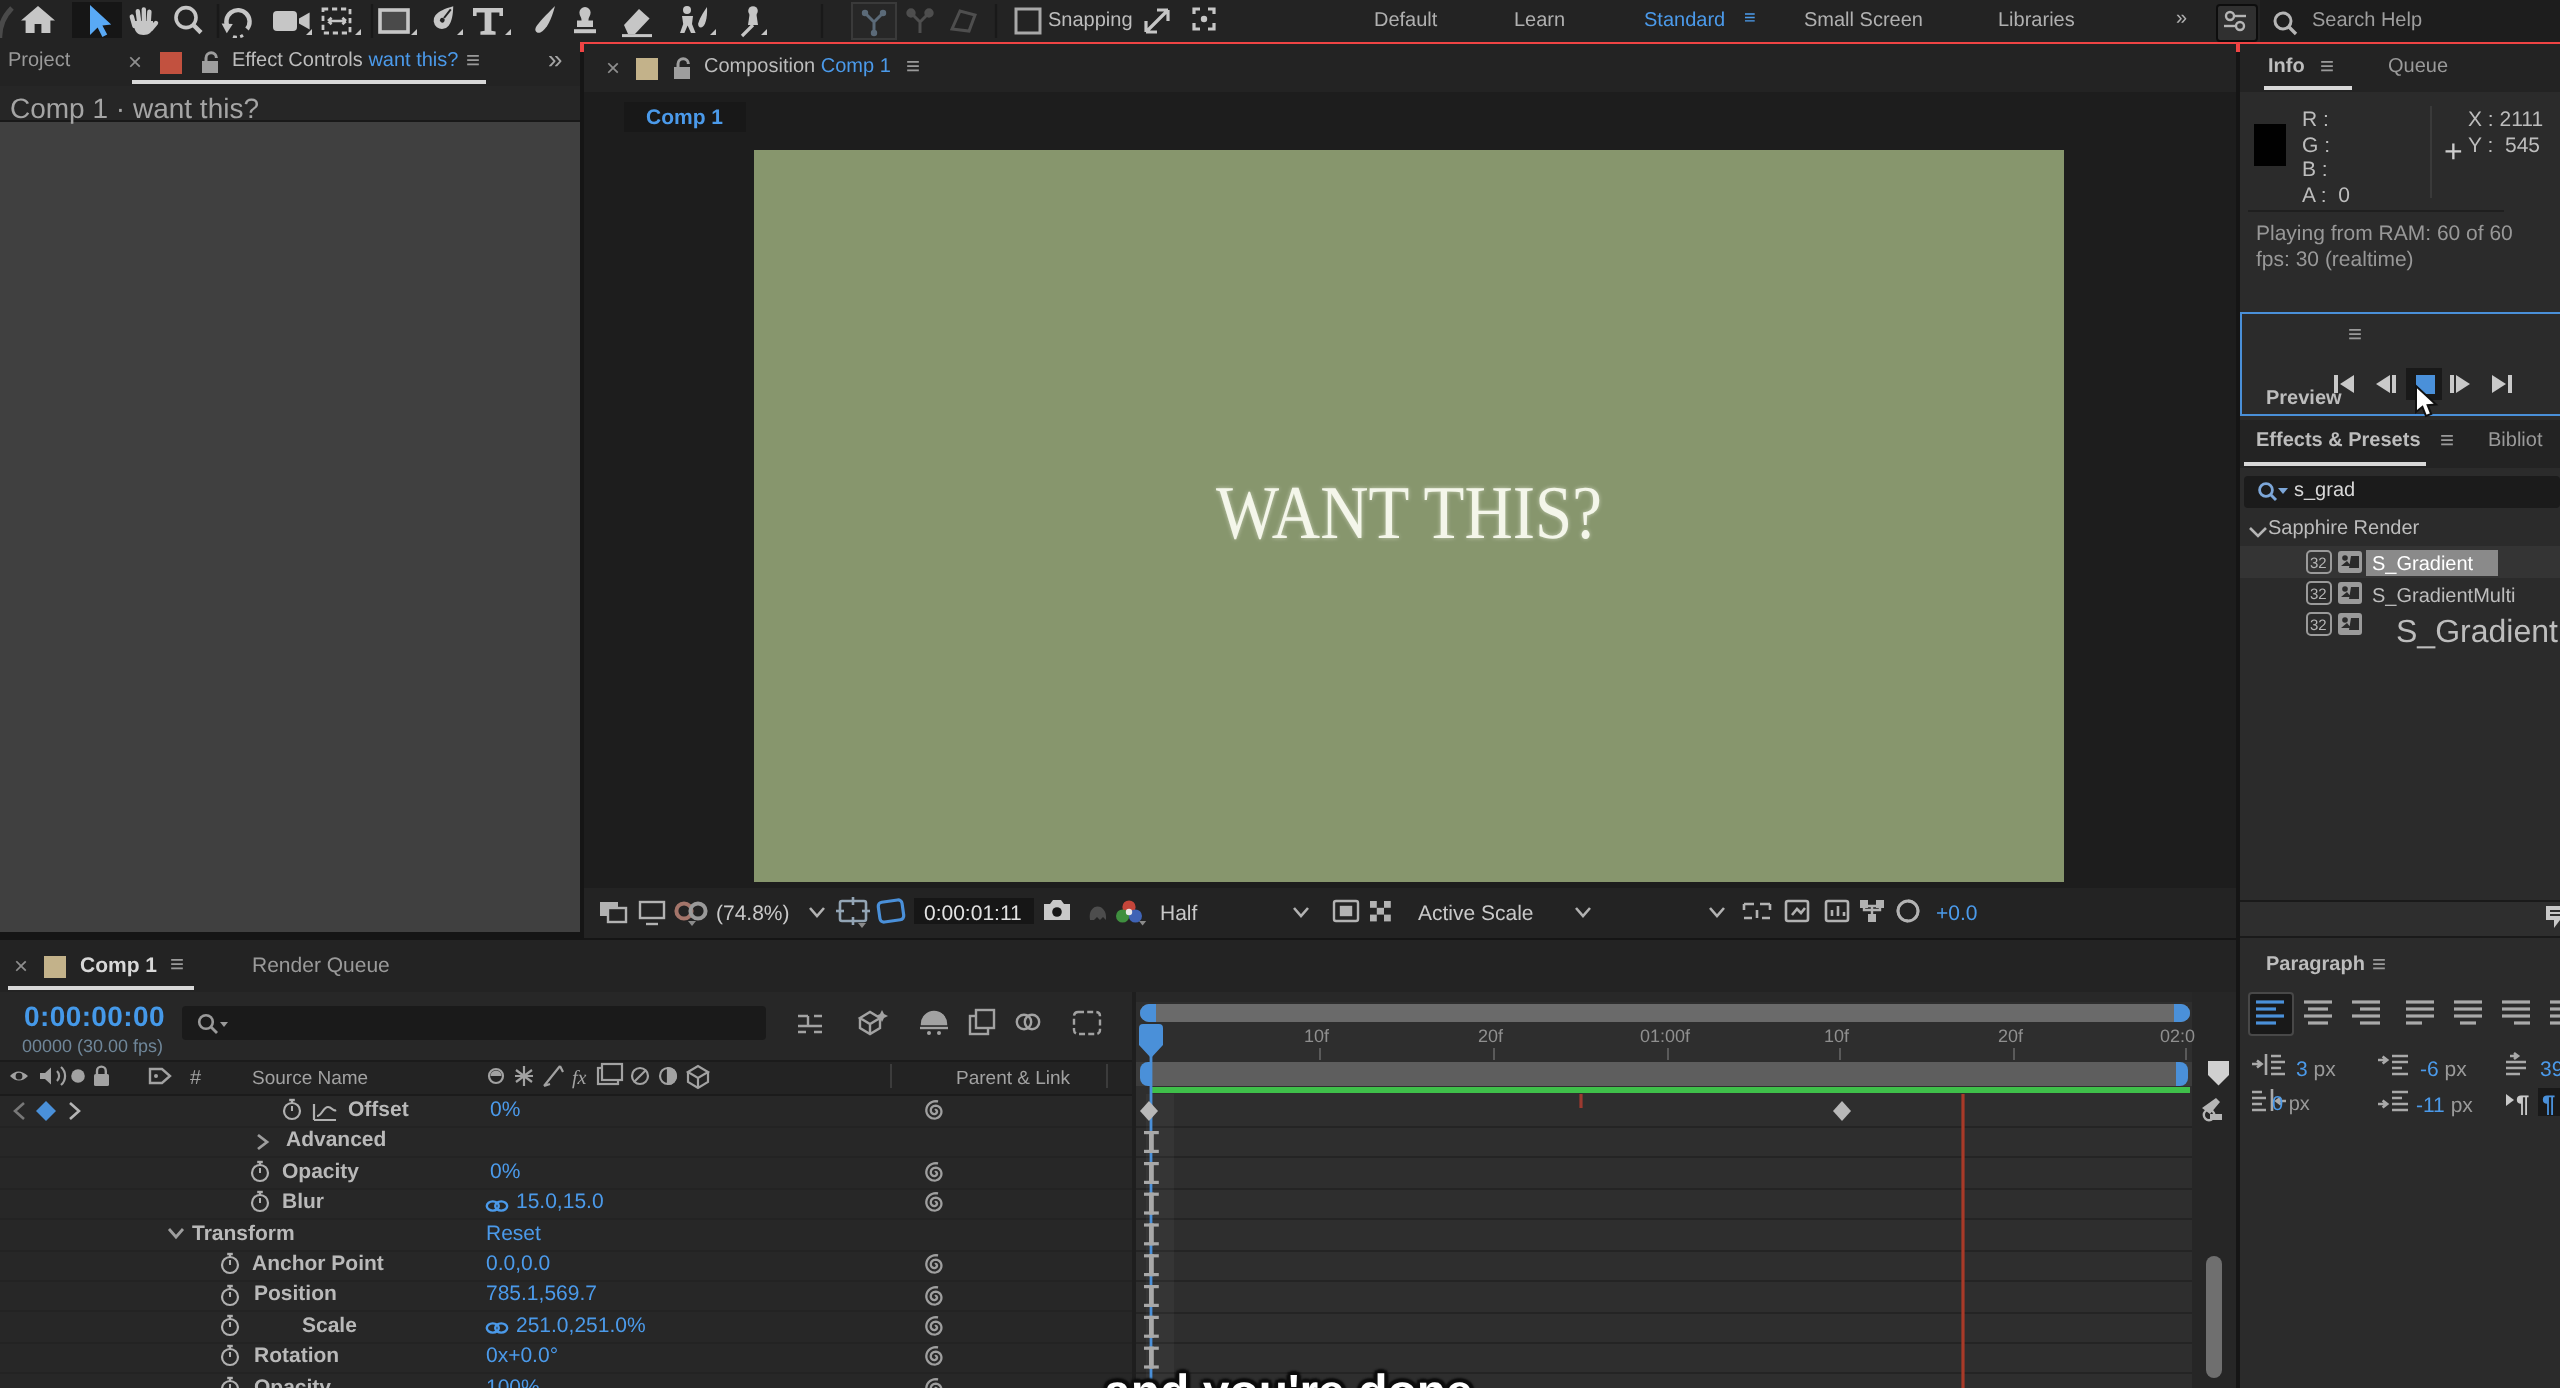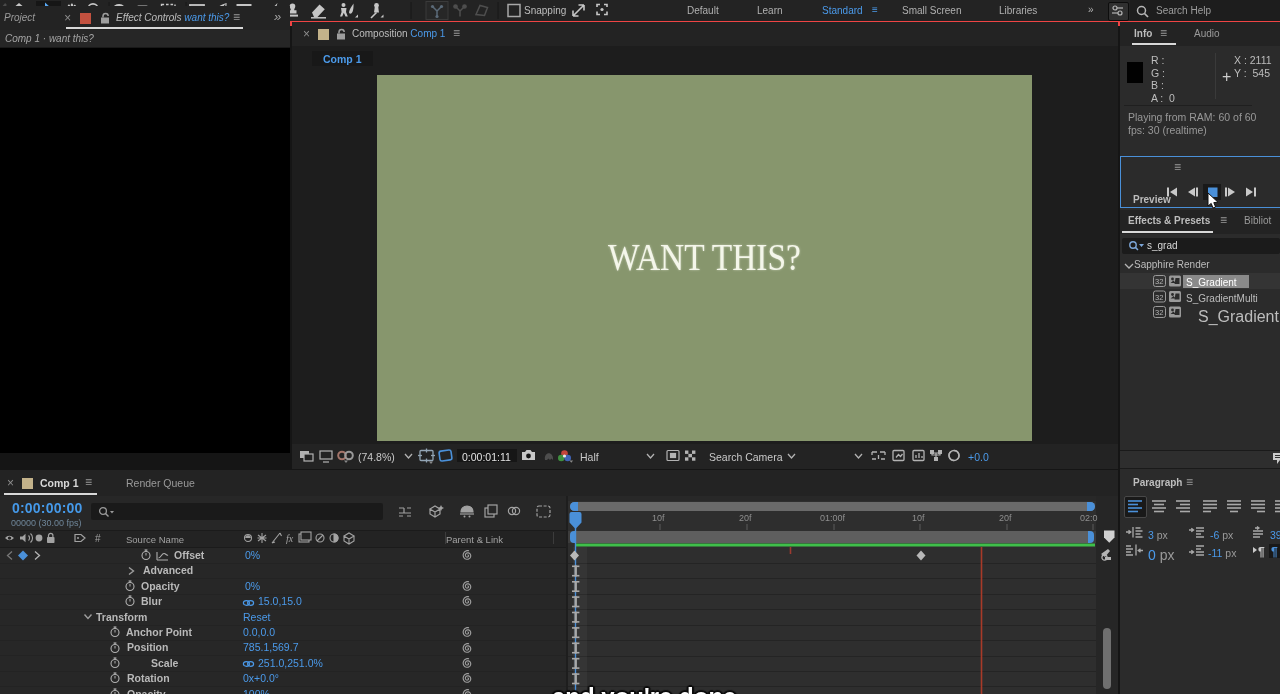--- a/index.html
+++ b/index.html
@@ -151,35 +151,35 @@
     <line x1="4" y1="11" x2="10" y2="11" stroke="#b5b5b5" stroke-width="1.2"></line>
   </svg>
   <div class="abs" style="left:1130px;top:0;width:150px;height:21px;background:#1d1d1d;"></div>
   <svg class="abs" style="left:1135px;top:4px;" width="16" height="16">
     <circle cx="6.5" cy="6.5" r="4" fill="none" stroke="#b5b5b5" stroke-width="1.5"></circle>
     <line x1="9.5" y1="9.5" x2="13" y2="13" stroke="#b5b5b5" stroke-width="1.7"></line>
   </svg>
   <div class="txt f11" style="left:1156px;top:5px;color:#9e9e9e;">Search Help</div>
 </div>
 
-<div class="abs" id="leftpanel" style="left:0;top:6px;width:290px;height:447px;background:#000000;font-style:italic;">
+<div class="abs" id="leftpanel" style="left:0;top:19px;width:290px;height:447px;background:#404040;">
   <div class="abs" style="left:0;top:0;width:290px;height:24px;background:#232323;"></div>
   <div class="txt dg f11" style="left:4px;top:6px;">Project</div>
   <div class="txt" style="left:64px;top:5px;font-size:12px;color:#8e8e8e;">×</div>
   <div class="abs" style="left:80px;top:7px;width:11px;height:11px;background:#c2513f;"></div>
   <svg class="abs" style="left:99px;top:6px;" width="12" height="12">
     <rect x="2" y="5.5" width="8" height="6" fill="#9e9e9e"></rect>
     <path d="M4 5.5 V4 a2.6 2.6 0 0 1 5.2 0" fill="none" stroke="#9e9e9e" stroke-width="1.5"></path>
   </svg>
   <div class="txt g f11" style="left:116px;top:6px;">Effect Controls <span class="bl">want this?</span></div>
   <div class="txt dg" style="left:233px;top:4px;font-size:12px;">≡</div>
   <div class="abs" style="left:66px;top:21px;width:177px;height:2px;background:#d8d8d8;"></div>
   <div class="txt" style="left:274px;top:3px;font-size:13px;color:#a5a5a5;letter-spacing:-3px;">»</div>
   <div class="abs" style="left:0;top:24px;width:290px;height:17px;background:#262626;border-bottom:1px solid #191919;"></div>
-  <div class="txt" style="left:5px;top:27px;font-size:10px;color:#a5a5a5;">Comp 1 · want this?</div>
+  <div class="txt" style="left:5px;top:27px;font-size:14px;color:#a5a5a5;">Comp 1 · want this?</div>
 </div>
 
 <div class="abs" id="comppanel" style="left:292px;top:22px;width:826px;height:447px;background:#1d1d1d;">
   <div class="abs" style="left:0;top:0;width:826px;height:24px;background:#232323;"></div>
   <div class="txt" style="left:11px;top:5px;font-size:12px;color:#8e8e8e;">×</div>
   <div class="abs" style="left:26px;top:7px;width:11px;height:11px;background:#c3b28a;"></div>
   <svg class="abs" style="left:43px;top:6px;" width="12" height="12">
     <rect x="2" y="5.5" width="8" height="6" fill="#9e9e9e"></rect>
     <path d="M4 5.5 V4 a2.6 2.6 0 0 1 5.2 0" fill="none" stroke="#9e9e9e" stroke-width="1.5"></path>
   </svg>
@@ -260,33 +260,33 @@
         <path d="M644 13 v-4 h-4 v2 h8 v-2 h-4" stroke="#b2b2b2" fill="none" stroke-width="1.2"></path>
       </g>
       <g stroke="#b2b2b2" fill="none" stroke-width="1.4">
         <circle cx="662" cy="11.5" r="5"></circle>
         <path d="M662 6.5 a5 5 0 0 1 3 9 M662 16.5 a5 5 0 0 1 -3 -9"></path>
       </g>
     </svg>
     <div class="txt" style="left:66px;top:7px;font-size:10.5px;color:#c9c9c9;">(74.8%)</div>
     <div class="txt" style="left:170px;top:7px;font-size:10.5px;color:#e2e2e2;">0:00:01:11</div>
     <div class="txt" style="left:288px;top:7px;font-size:10.5px;color:#c9c9c9;">Half</div>
-    <div class="txt" style="left:417px;top:7px;font-size:10.5px;color:#c9c9c9;">Search Camera</div>
+    <div class="txt" style="left:417px;top:7px;font-size:10.5px;color:#c9c9c9;">Active Scale</div>
     <div class="txt" style="left:517px;top:7px;font-size:15px;color:#c9c9c9;margin-top:30px;">1 View</div>
     <div class="txt bl" style="left:676px;top:7px;font-size:10.5px;">+0.0</div>
   </div>
 </div>
 
 <div class="abs" id="rightcol" style="left:1120px;top:22px;width:160px;height:672px;background:#2b2b2b;">
 
   <div class="abs" style="left:0;top:0;width:160px;height:24px;background:#232323;"></div>
   <div class="txt g f11" style="left:14px;top:6px;font-weight:bold;">Info</div>
   <div class="abs" style="left:12px;top:21px;width:44px;height:2px;background:#d8d8d8;"></div>
   <div class="txt dg" style="left:40px;top:4px;font-size:12px;">≡</div>
-  <div class="txt dg f11" style="left:74px;top:6px;">Audio</div>
+  <div class="txt dg f11" style="left:74px;top:6px;">Queue</div>
 
   <div class="abs" style="left:7px;top:40px;width:16px;height:21px;background:#010101;"></div>
   <div class="txt g" style="left:31px;top:32px;font-size:10.5px;line-height:12.5px;">R :<br>G :<br>B :<br>A :&nbsp; 0</div>
   <div class="abs" style="left:95px;top:31px;width:1px;height:46px;background:#3a3a3a;"></div>
   <div class="txt g" style="left:114px;top:32px;font-size:10.5px;line-height:12.5px;">X : 2111<br>Y :&nbsp; 545</div>
   <div class="txt" style="left:102px;top:46px;font-size:16px;color:#cdcdcd;">+</div>
   <div class="abs" style="left:4px;top:83px;width:128px;height:1px;background:#1f1f1f;"></div>
   <div class="txt" style="left:8px;top:89px;font-size:10.5px;line-height:12.8px;color:#989898;">Playing from RAM: 60 of 60<br>fps: 30 (realtime)</div>
 
   <div class="abs" id="preview" style="left:0;top:134px;width:159px;height:50px;background:#2b2b2b;border:1px solid #4a90d9;">
@@ -439,21 +439,21 @@
       <path d="M135 3 h4 M137 1.5 l2 1.5 l-2 1.5 M133 6 h10 M133 9 h10 M133 12 h7"></path>
     </g>
     <g fill="#c9c9c9">
       <path d="M133 22 l4 3 l-4 3 Z"></path>
     </g>
     <text x="138" y="31" font-family="Liberation Sans" font-size="12" font-weight="bold" fill="#c9c9c9">¶</text>
     <rect x="149" y="19" width="11" height="14" fill="#191919"></rect>
     <text x="151" y="31" font-family="Liberation Sans" font-size="12" font-weight="bold" fill="#4a90d9">¶</text>
   </svg>
   <div class="txt" style="left:28px;top:507px;font-size:10.5px;"><span class="bl">3</span> <span class="dg">px</span></div>
-  <div class="txt" style="left:28px;top:525px;font-size:14px;"><span class="bl">0</span> <span class="dg">px</span></div>
+  <div class="txt" style="left:16px;top:525px;font-size:10px;"><span class="bl">0</span> <span class="dg">px</span></div>
   <div class="txt" style="left:90px;top:507px;font-size:10.5px;"><span class="bl">-6</span> <span class="dg">px</span></div>
   <div class="txt" style="left:88px;top:525px;font-size:10.5px;"><span class="bl">-11</span> <span class="dg">px</span></div>
   <div class="txt" style="left:150px;top:507px;font-size:10.5px;"><span class="bl">39</span></div>
 </div>
 
 <div class="abs" id="timeline" style="left:0;top:470px;width:1118px;height:224px;background:#272727;">
   <div class="abs" style="left:0;top:0;width:1118px;height:26px;background:#232323;"></div>
   <div class="txt" style="left:7px;top:6px;font-size:12px;color:#8e8e8e;">×</div>
   <div class="abs" style="left:22px;top:8px;width:11px;height:11px;background:#c3b28a;"></div>
   <div class="txt" style="left:40px;top:7px;font-size:10.5px;font-weight:bold;color:#d8d8d8;">Comp 1</div>
@@ -537,21 +537,21 @@
           </g>
       <g transform="translate(86,0)">
             <circle cx="6" cy="7" r="4"></circle>
             <path d="M6 3 a4 4 0 0 1 0 8 Z" fill="#a2a2a2"></path>
           </g>
       <g transform="translate(100,0)">
             <path d="M2 5 l5 -3 l5 3 l-5 3 Z M2 5 v5 l5 3 l5 -3 v-5 M7 8 v5"></path>
           </g>
     </g>
   </svg>
-  <div class="txt" style="left:446px;top:64px;font-size:9.5px;color:#a2a2a2;">Parent &amp; Link</div>
+  <div class="txt" style="left:478px;top:64px;font-size:9.5px;color:#a2a2a2;">Parent &amp; Link</div>
   <div class="abs" style="left:445px;top:62px;width:1px;height:12px;background:#3c3c3c;"></div>
   <div class="abs" style="left:553px;top:62px;width:1px;height:12px;background:#3c3c3c;"></div>
 
   <style>
     .pname{position:absolute;font-size:10.5px;color:#b9b9b9;white-space:nowrap;font-weight:bold;}
     .pval{position:absolute;font-size:10.5px;color:#4b9aea;white-space:nowrap;}
     .rowsep{position:absolute;left:0;width:568px;height:1px;background:#232323;}
   </style>
   <div class="rowsep" style="top:93px;"></div>
   <div class="rowsep" style="top:108.4px;"></div>

